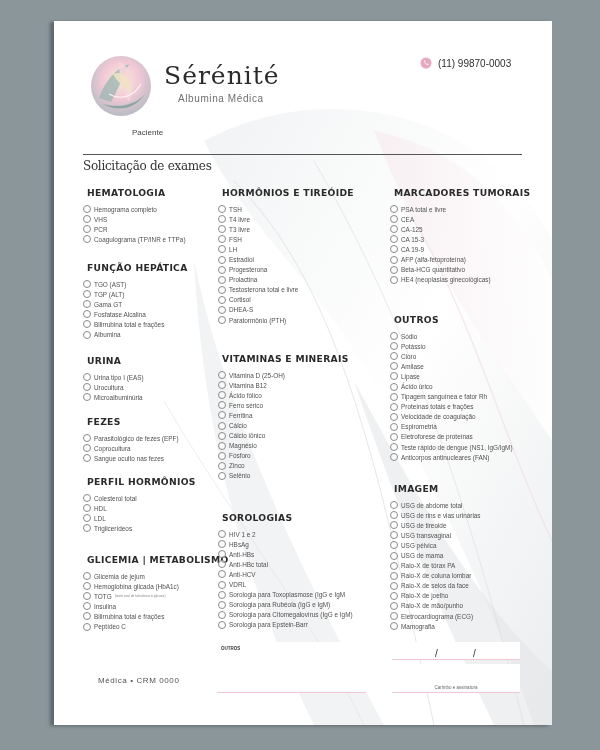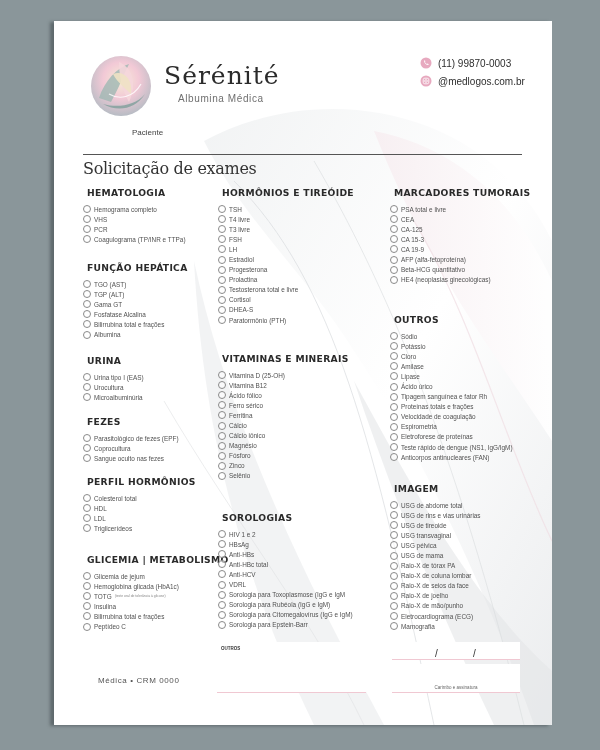--- a/index.html
+++ b/index.html
@@ -32,21 +32,21 @@
   .contact {
     display: flex; align-items: center; height: 18px;
     font-size: 10px; color: #2e2e2e;
   }
   .contact .ic { width: 12px; height: 12px; margin-right: 6px; display: inline-block; }
   .patient-label { left: 30px; top: 107px; font-size: 8px; color: #444; padding-left: 48px; }
   .divider { left: 29px; top: 133px; width: 439px; height: 1px; background: #555; }
   .doc-title {
     left: 29px; top: 138px;
     font-family: "DejaVu Serif", serif; font-weight: 300;
-    font-size: 16px; color: #333; letter-spacing: -0.3px;
+    font-size: 12px; color: #333; letter-spacing: -0.3px;
   }
   .section { position: absolute; }
   .section h3 {
     margin: 0 0 6px 4px;
     font-family: "DejaVu Sans", sans-serif; font-weight: bold;
     font-size: 9.2px; letter-spacing: 0.3px; color: #2a2a2a;
     white-space: nowrap;
   }
   .section ul { list-style: none; margin: 0; padding: 0; }
   .section li {
@@ -122,28 +122,20 @@
   <div class="abs brand-sub">Albumina Médica</div>
 
   <div class="abs contacts">
     <div class="contact">
       <svg class="ic" viewBox="0 0 12 12">
         <circle cx="6" cy="6" r="5.5" fill="#e7a9bf"></circle>
         <path d="M4 3.5 C 4 6, 6 8, 8.5 8 L 8.5 7 L 7.4 6.6 L 6.9 7.1 C 6 6.7, 5.3 6, 4.9 5.1 L 5.4 4.6 L 5 3.5 Z" fill="#fff"></path>
       </svg>
       <span>(11) 99870-0003</span>
     </div>
-    <div class="contact">
-      <svg class="ic" viewBox="0 0 12 12">
-        <circle cx="6" cy="6" r="5.5" fill="#e7a9bf"></circle>
-        <rect x="3.2" y="3.2" width="5.6" height="5.6" rx="1.6" stroke="#fff" stroke-width="0.8" fill="none"></rect>
-        <circle cx="6" cy="6" r="1.3" stroke="#fff" stroke-width="0.8" fill="none"></circle>
-      </svg>
-      <span>@medlogos.com.br</span>
-    </div>
   </div>
 
   <div class="abs patient-label">Paciente</div>
   <div class="abs divider"></div>
   <div class="abs doc-title">Solicitação de exames</div>
 
   <div class="section" style="left:29px; top:166px;">
     <h3>HEMATOLOGIA</h3>
     <ul>
       <li>

